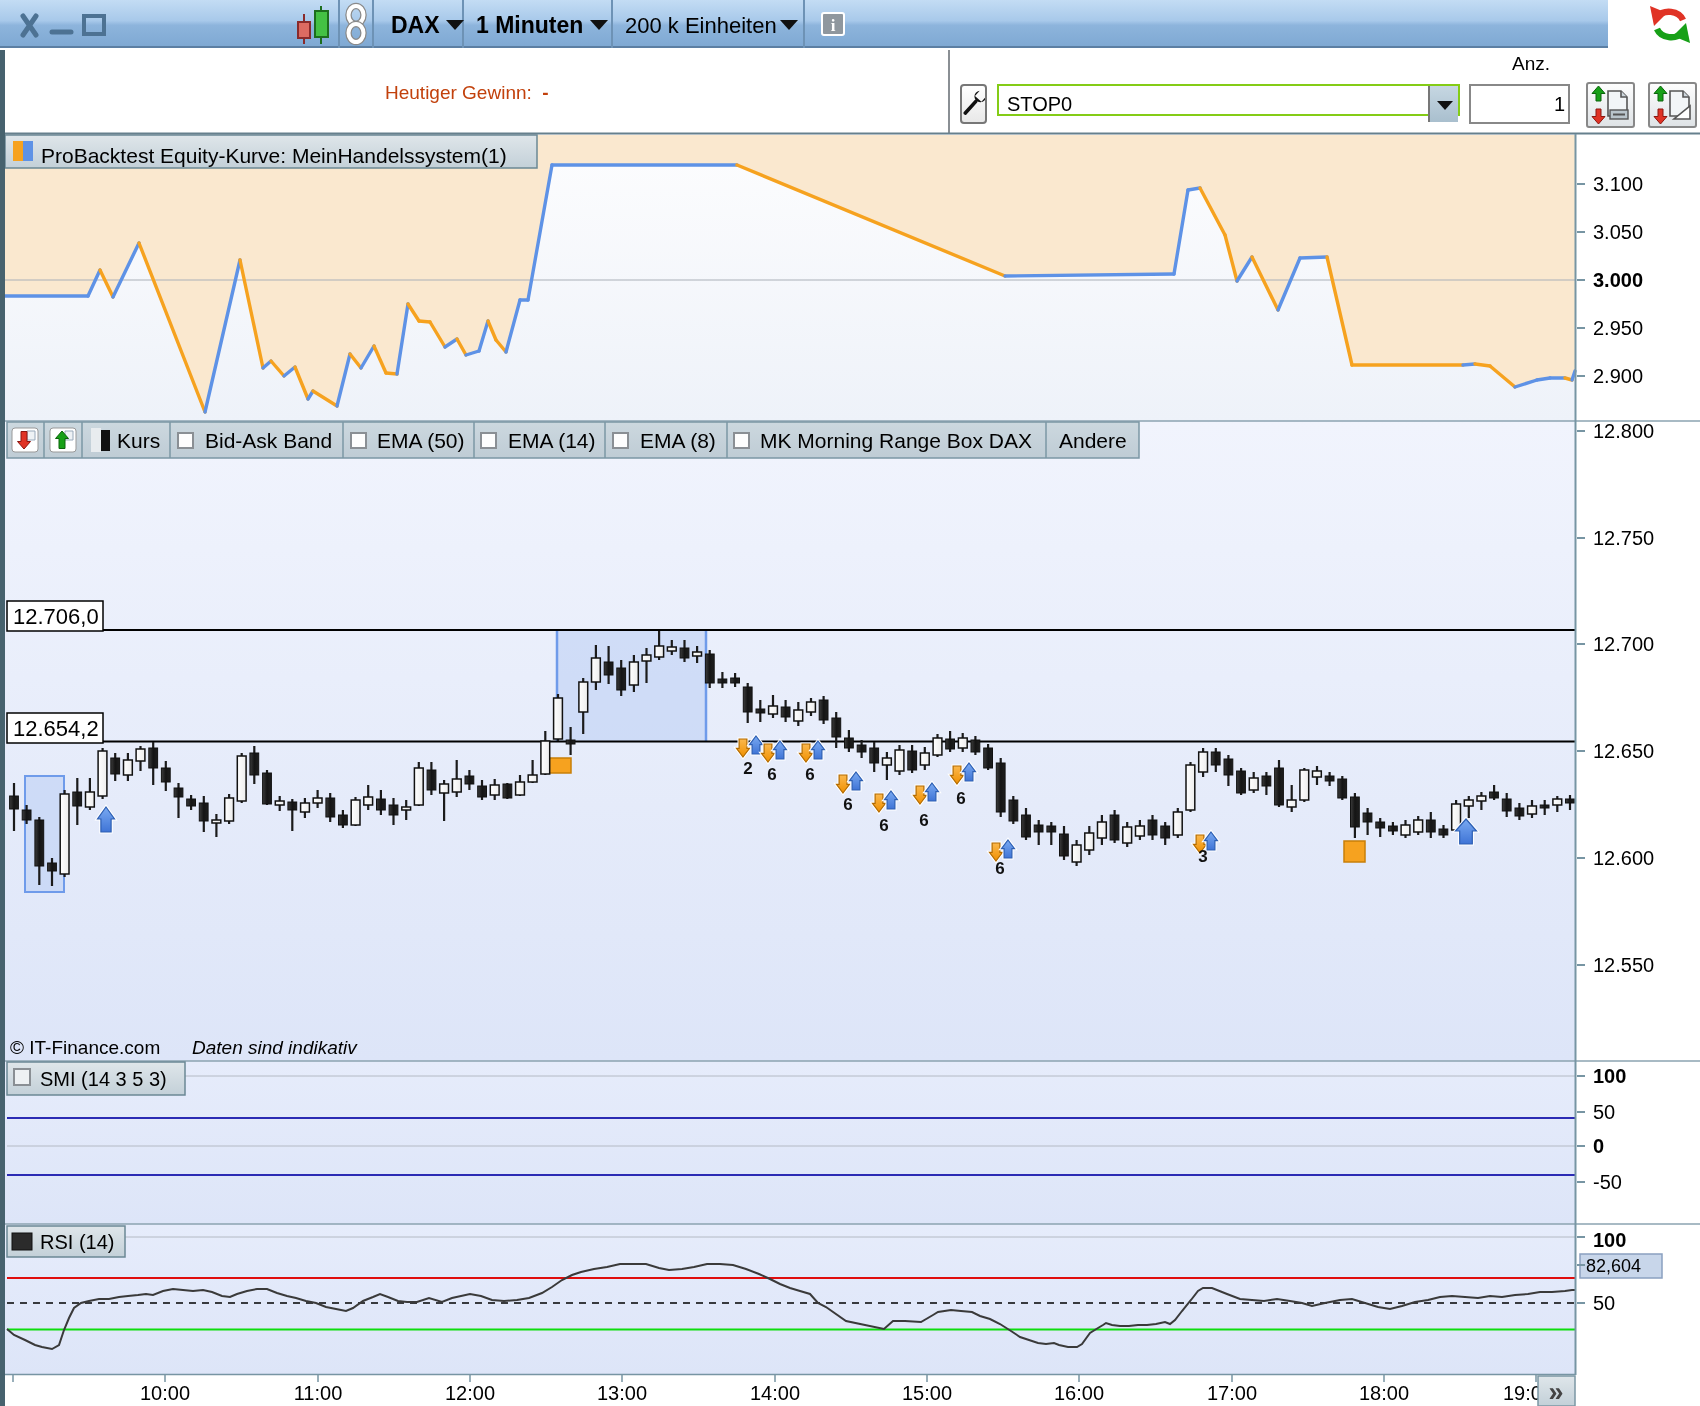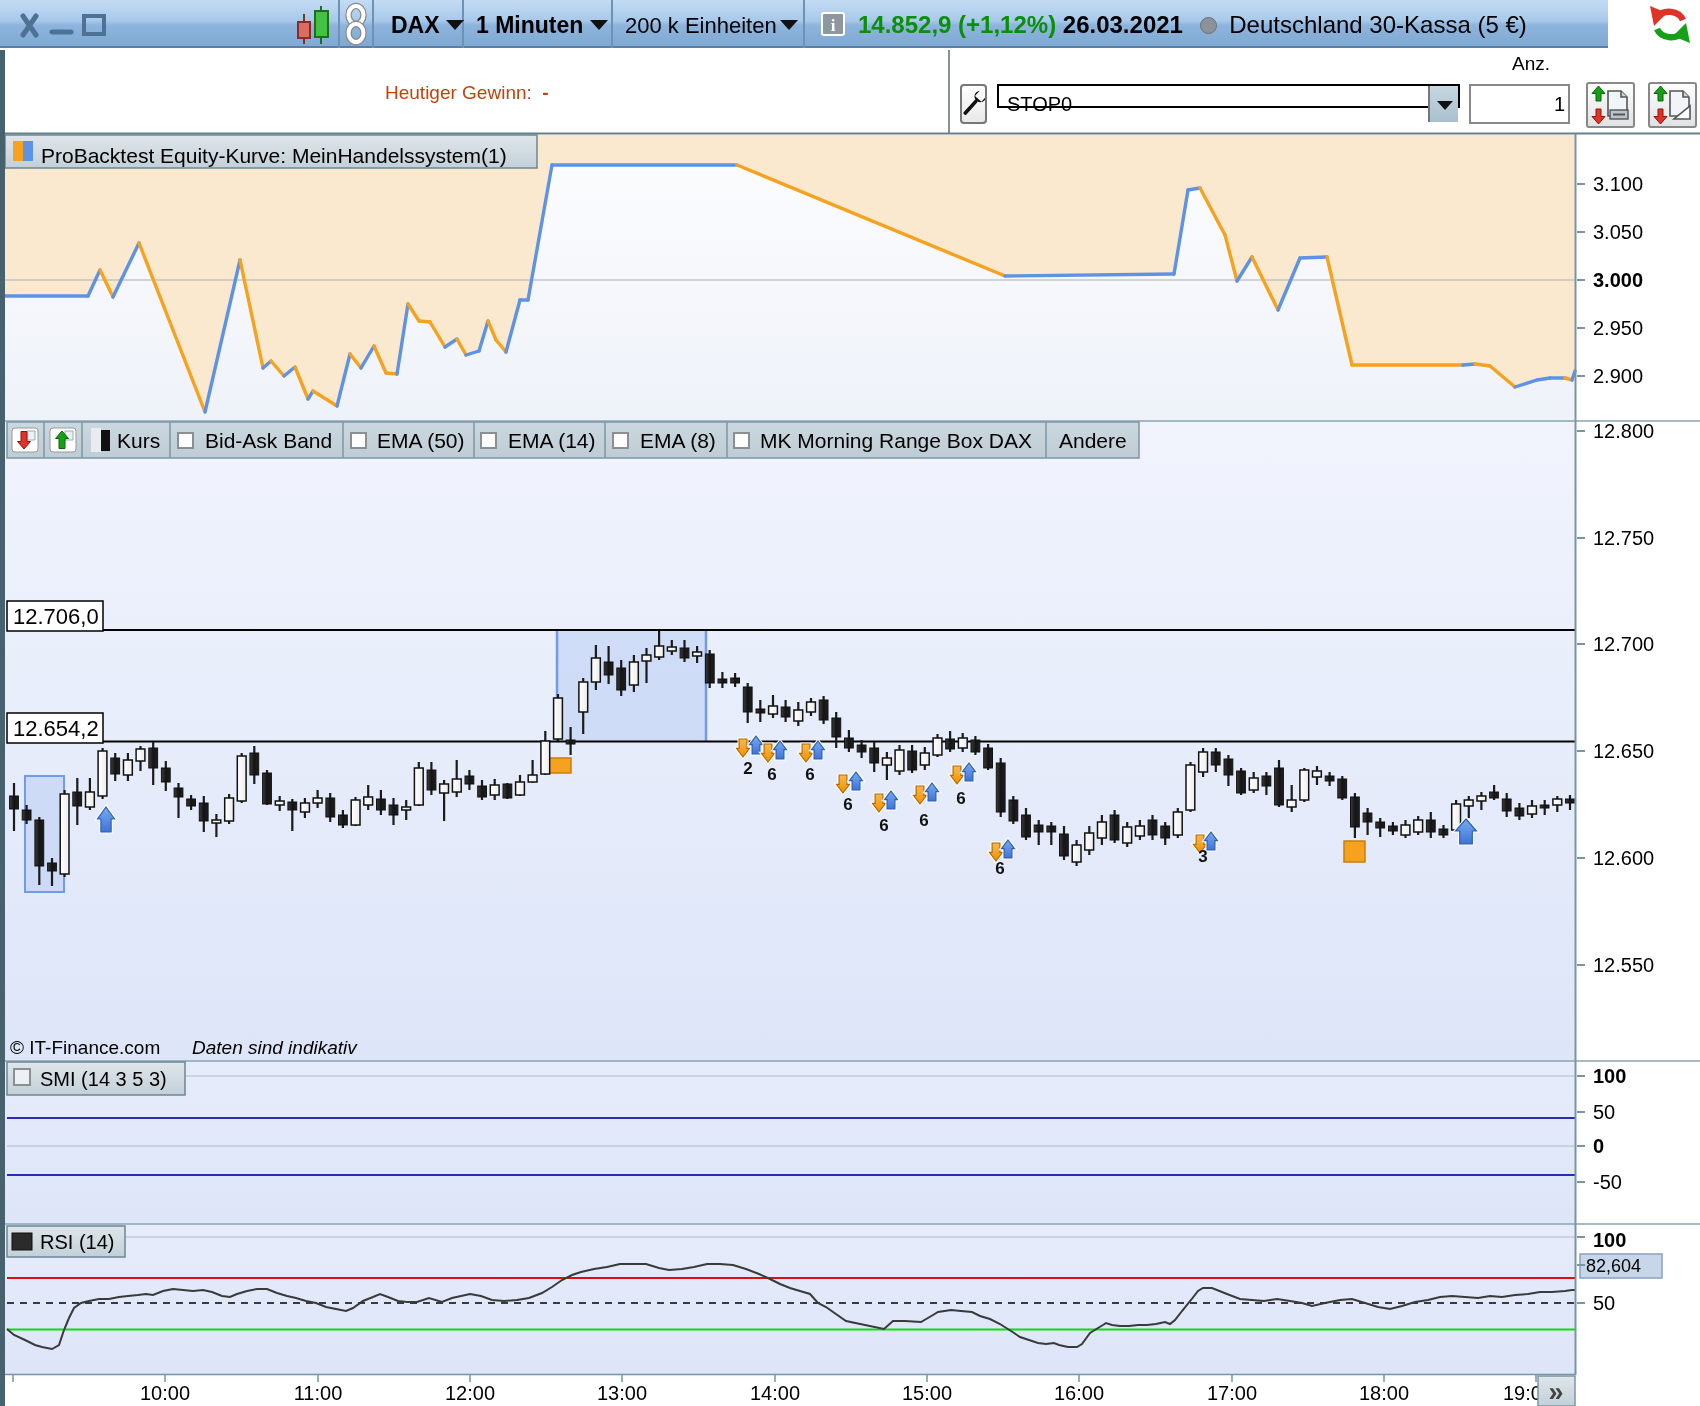--- a/index.html
+++ b/index.html
@@ -33,26 +33,20 @@
       <polygon points="446,20 464,20 455,30"></polygon>
       <polygon points="590,20 608,20 599,30"></polygon>
       <polygon points="780,20 798,20 789,30"></polygon>
     </g>
     <rect x="822" y="13" width="22" height="22" rx="2" fill="#8f979e" stroke="#fff" stroke-width="2"></rect>
     <text x="833" y="31" font-size="17" font-weight="bold" fill="#fff" text-anchor="middle" font-family="Liberation Serif">i</text>
   </svg>
   <div class="abs" style="left:383px;top:12px;font-size:23px;font-weight:bold;color:#000;margin-left:8px;">DAX</div>
   <div class="abs" style="left:476px;top:12px;font-size:23px;font-weight:bold;color:#000;">1 Minuten</div>
   <div class="abs" style="left:625px;top:13px;font-size:22px;color:#000;">200 k Einheiten</div>
-  <div class="abs" style="left:858px;top:11px;font-size:24px;">
-    <span style="color:#0a8f0a;font-weight:bold;">14.852,9&nbsp;(+1,12%)</span>
-    <span style="font-weight:bold;"> 26.03.2021</span>
-    <span style="display:inline-block;width:17px;height:17px;border-radius:50%;background:#8b9298;border:1px solid #6a7076;vertical-align:-1px;margin:0 6px 0 10px;"></span>
-    <span>Deutschland 30-Kassa (5&nbsp;€)</span>
-  </div>
 </div>
 
 <svg class="abs" style="left:1608px;top:0" width="92" height="48">
   <g fill="none" stroke-linecap="butt">
     <path d="M75 20 A 15 13 0 0 0 49 17" stroke="#e03325" stroke-width="6.5"></path>
     <polygon points="42,6 46,26 59,13" fill="#e03325"></polygon>
     <path d="M49 29 A 15 13 0 0 0 75 32" stroke="#17a017" stroke-width="6.5"></path>
     <polygon points="82,43 78,23 65,36" fill="#17a017"></polygon>
   </g>
 </svg>
@@ -61,21 +55,21 @@
 <div class="abs" style="left:385px;top:82px;font-size:19px;color:#c2410c;">Heutiger Gewinn:&nbsp; <b>-</b></div>
 <div class="abs" style="left:948px;top:50px;width:2px;height:83px;background:#8a8f94;"></div>
 <div class="abs" style="left:960px;top:84px;width:27px;height:40px;border:2px solid #777;border-radius:4px;background:linear-gradient(#fff,#e8e8e8);">
  <svg width="23" height="36">
       <g transform="rotate(42 11.5 18)">
         <path d="M7.2 4 a5.8 5.8 0 1 0 8.6 0 l0 7 -8.6 0 z" fill="#111"></path>
         <rect x="9.7" y="13" width="3.6" height="19" rx="1.5" fill="#111"></rect>
       </g>
     </svg>
 </div>
-<div class="abs" style="left:997px;top:84px;width:463px;height:24px;border:2px solid #000000;background:#fff;">
+<div class="abs" style="left:997px;top:84px;width:463px;height:32px;border:2px solid #84cc16;background:#fff;">
   <div class="abs" style="left:8px;top:7px;font-size:20px;">STOP0</div>
   <div class="abs" style="right:0;top:0;width:30px;height:36px;background:linear-gradient(#c6d7e2,#a9bfce);border-left:2px solid #777;">
     <svg width="30" height="36">
         <polygon points="7,15 23,15 15,24" fill="#111"></polygon>
       </svg>
   </div>
 </div>
 <div class="abs" style="left:1512px;top:53px;font-size:19px;text-align:center;">Anz.</div>
 <div class="abs" style="left:1469px;top:84px;width:101px;height:40px;border:2px solid #888;background:#fff;font-size:20px;text-align:right;padding:7px 3px 0 0;">1</div>
 <div class="abs" style="left:1586px;top:82px;width:49px;height:46px;border:2px solid #888;border-radius:3px;background:linear-gradient(#fdfdfd,#dfe3e6);">

